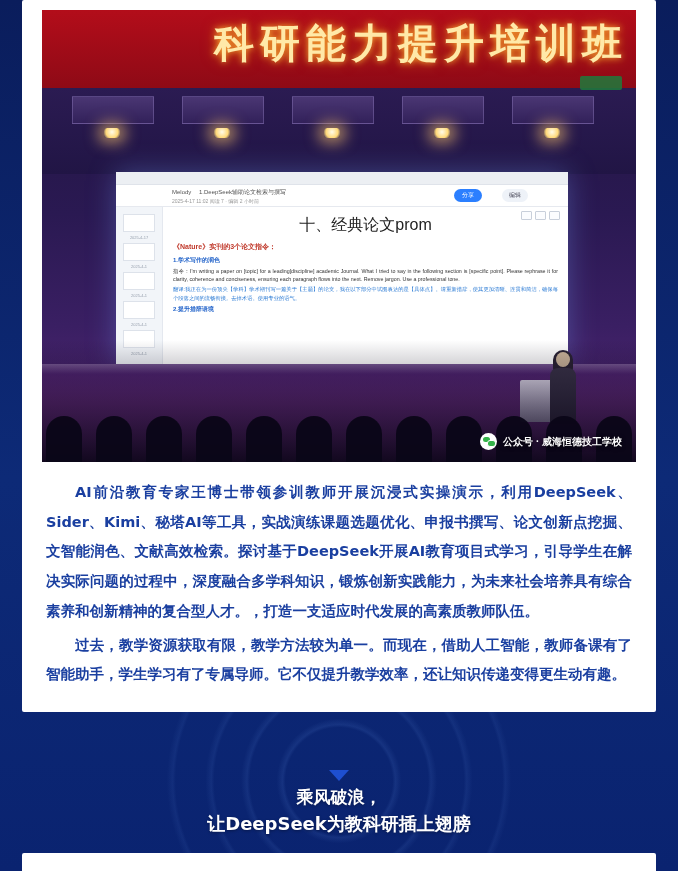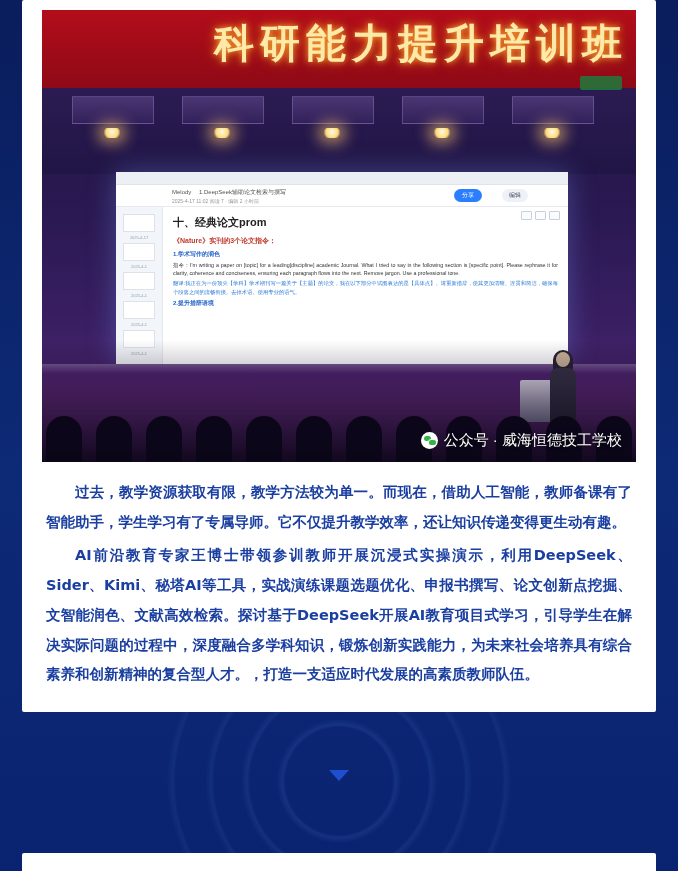--- a/index.html
+++ b/index.html
@@ -184,23 +184,24 @@
   .rail-label {
     font-size: 4px; color: #9aa3b0; text-align: center; margin-bottom: 2px;
   }
   .doc {
     flex: 1;
     padding: 6px 10px 0 10px;
     overflow: hidden;
   }
   .doc h1 {
     margin: 2px 0 6px 0;
-    font-size: 11px;
+    font-size: 16px;
+    text-align: center;
     color: #222;
-    font-weight: bold;
+    font-weight: normal;
   }
   .doc .quote {
     font-size: 7px;
     color: #c0392b;
     margin: 2px 0 4px 0;
     font-weight: bold;
   }
   .doc .sub {
     font-size: 6px;
     color: #1f61c9;
@@ -284,22 +285,22 @@
     opacity: .96;
   }
   .wm {
     position: absolute;
     right: 14px;
     bottom: 12px;
     display: flex;
     align-items: center;
     gap: 6px;
     color: #ffffff;
-    font-size: 15px;
-    font-weight: normal;
+    font-size: 10px;
+    font-weight: bold;
     text-shadow: 0 1px 4px rgba(0,0,0,.8);
   }
   .wm .logo {
     width: 17px; height: 17px;
     border-radius: 50%;
     background: #fff;
     position: relative;
   }
   .wm .logo::before {
     content: "";
@@ -461,22 +462,26 @@
         <div class="head-silhouette" style="left:554px;"></div>
       </div>
 
       <div class="wm">
         <span class="logo"></span>
         <span>公众号 · 威海恒德技工学校</span>
       </div>
     </div>
 
     <div class="article">
+      <p>AI前沿教育专家王博士带领参训教师开展沉浸式实操演示，利用DeepSeek、Sider、Kimi、秘塔AI等工具，实战演练课题选题优化、申报书撰写、论文创新点挖掘、文智能润色、文献高效检索。探讨基于DeepSeek开展AI教育项目式学习，引导学生在解决实际问题的过程中，深度融合多学科知识，锻炼创新实践能力，为未来社会培养具有综合素养和创新精神的复合型人才。，打造一支适应时代发展的高素质教师队伍。</p>
       <p>过去，教学资源获取有限，教学方法较为单一。而现在，借助人工智能，教师备课有了智能助手，学生学习有了专属导师。它不仅提升教学效率，还让知识传递变得更生动有趣。</p>
-      <p>AI前沿教育专家王博士带领参训教师开展沉浸式实操演示，利用DeepSeek、Sider、Kimi、秘塔AI等工具，实战演练课题选题优化、申报书撰写、论文创新点挖掘、文智能润色、文献高效检索。探讨基于DeepSeek开展AI教育项目式学习，引导学生在解决实际问题的过程中，深度融合多学科知识，锻炼创新实践能力，为未来社会培养具有综合素养和创新精神的复合型人才。，打造一支适应时代发展的高素质教师队伍。</p>
     </div>
 
   </div>
 
   <div class="arrow-down"></div>
+  <div class="slogan">
+    <div class="l1">乘风破浪，</div>
+    <div class="l2">让DeepSeek为教科研插上翅膀</div>
+  </div>
 
   <div class="bottom-card"></div>
 </div>
 
 </body></html>

